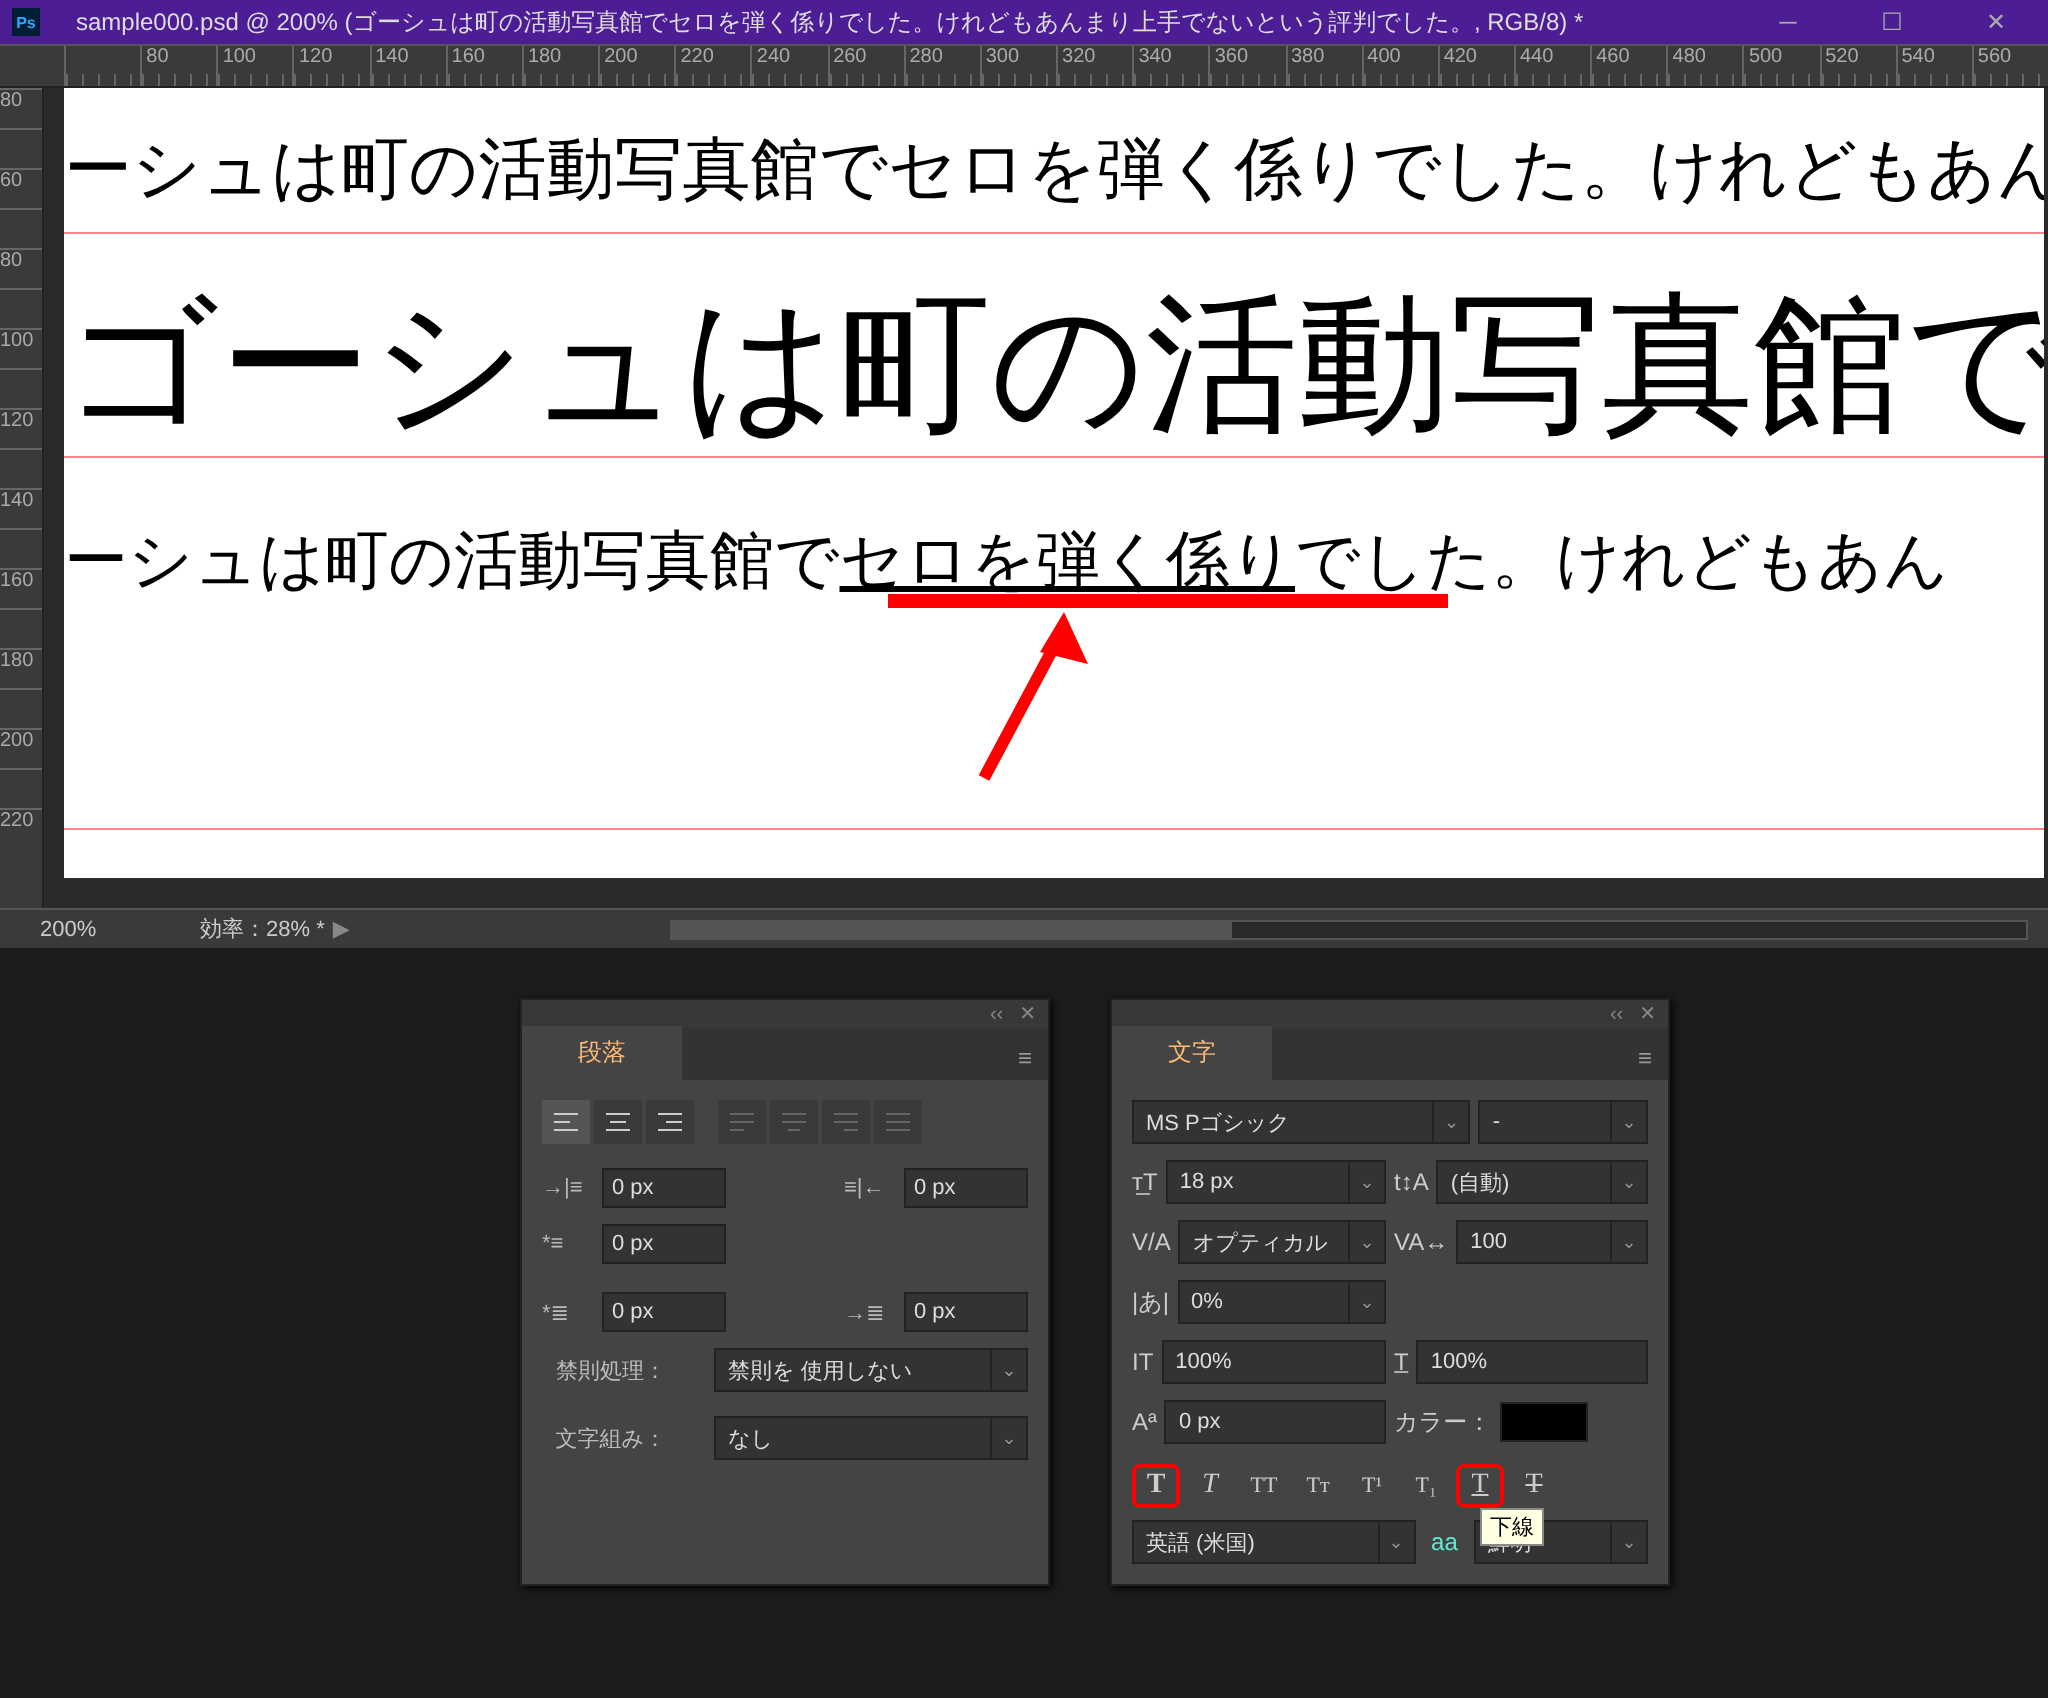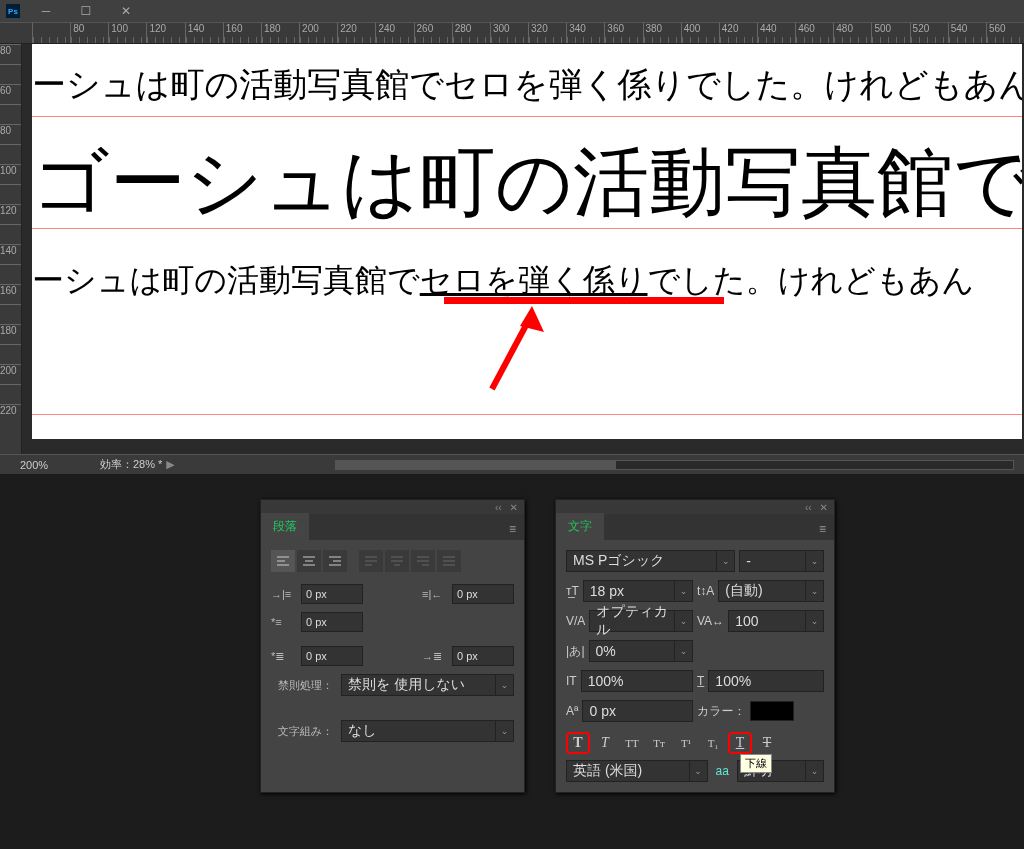--- a/index.html
+++ b/index.html
@@ -7,25 +7,26 @@
     background: #1c1c1c;
     font-family: "MS PGothic", sans-serif;
     width: 1024px;
     height: 849px;
     overflow: hidden;
     color: #ccc;
     font-size: 12px;
   }
   .titlebar {
     height: 22px;
-    background: #404040;
+    background: #4c1d95;
     display: flex;
     align-items: center;
     padding: 0 6px;
     font-size: 12px;
+    gap: 12px;
   }
   .titlebar .ps-icon {
     width: 14px; height: 14px;
     background: #001e36;
     color: #31a8ff;
     font-size: 8px; font-weight: bold;
     display: flex; align-items: center; justify-content: center;
     margin-right: 6px;
   }
   .titlebar .title-text { flex: 1; color: #ddd; white-space: nowrap; overflow: hidden; }
@@ -173,23 +174,23 @@
     color:#888;
     font-size:10px;
   }
   .panel-tabs {
     height: 26px;
     background: #333;
     display: flex;
     align-items: flex-end;
   }
   .panel-tab {
-    padding: 5px 12px;
+    padding: 5px 28px;
     background: #444;
-    color: #22c55e;
+    color: #fdba74;
     font-size: 12px;
     font-family: Liberation Serif, serif;
   }
   .panel-menu {
     margin-left:auto; padding:4px 8px; color:#999;
   }
   .panel-body {
     padding: 10px;
   }
   .align-row {
@@ -207,31 +208,31 @@
   .field-row .lbl { width: 24px; font-size:11px; color:#bbb; display:flex; align-items:center;}
   .lbl-icon { font-size:12px; color:#ccc; }
   .num-input {
     width: 62px; height:20px;
     background:#333; border:1px solid #222;
     color:#ddd; font-size:11px; padding:0 4px;
     display:flex; align-items:center;
   }
   .text-input {
     height:22px; background:#333; border:1px solid #222;
-    color:#ddd; font-size:14px; padding:0 6px;
+    color:#ddd; font-size:11px; padding:0 6px;
     display:flex; align-items:center;
   }
   .dd-arrow {
     width:18px; height:22px; background:#333; border:1px solid #222;
     border-left:none;
     display:flex; align-items:center; justify-content:center;
     color:#999; font-size:9px;
   }
   .combo { display:flex; }
-  .select-row { display:flex; align-items:center; gap:8px; margin-bottom:24px;}
+  .select-row { display:flex; align-items:center; gap:24px; margin-bottom:12px;}
   .select-row .slabel { width:62px; text-align:right; font-size:11px; color:#bbb;}
   .chk-row { display:flex; align-items:center; gap:6px; margin-top:6px;}
   .chk { width:12px; height:12px; border:1px solid #777; background:#333;}
   .buttons-row {
     display:flex; gap:3px; margin:10px 0 6px 0;
   }
   .tbtn {
     width:24px; height:22px;
     display:flex; align-items:center; justify-content:center;
     font-family:"Times New Roman",serif;
@@ -263,20 +264,21 @@
   }
   .color-swatch { width:44px; height:20px; background:#000; border:1px solid #222;}
   .char-grid-row { display:flex; align-items:center; gap:4px; margin-bottom:8px;}
   .char-grid-row .half { flex:1; display:flex; align-items:center; gap:4px;}
 </style>
 </head>
 <body>
 
 <div class="titlebar">
   <div class="ps-icon">Ps</div>
+  <div class="title-text">sample000.psd @ 200% (ゴーシュは町の活動写真館でセロを弾く係りでした。けれどもあんまり上手でないという評判でした。, RGB/8) *</div>
   <div class="win-ctrl">─</div>
   <div class="win-ctrl">☐</div>
   <div class="win-ctrl">✕</div>
 </div>
 
 <div class="ruler-h">
   <div class="tick"></div>
   <div class="tick">80</div>
   <div class="tick">100</div>
   <div class="tick">120</div>

